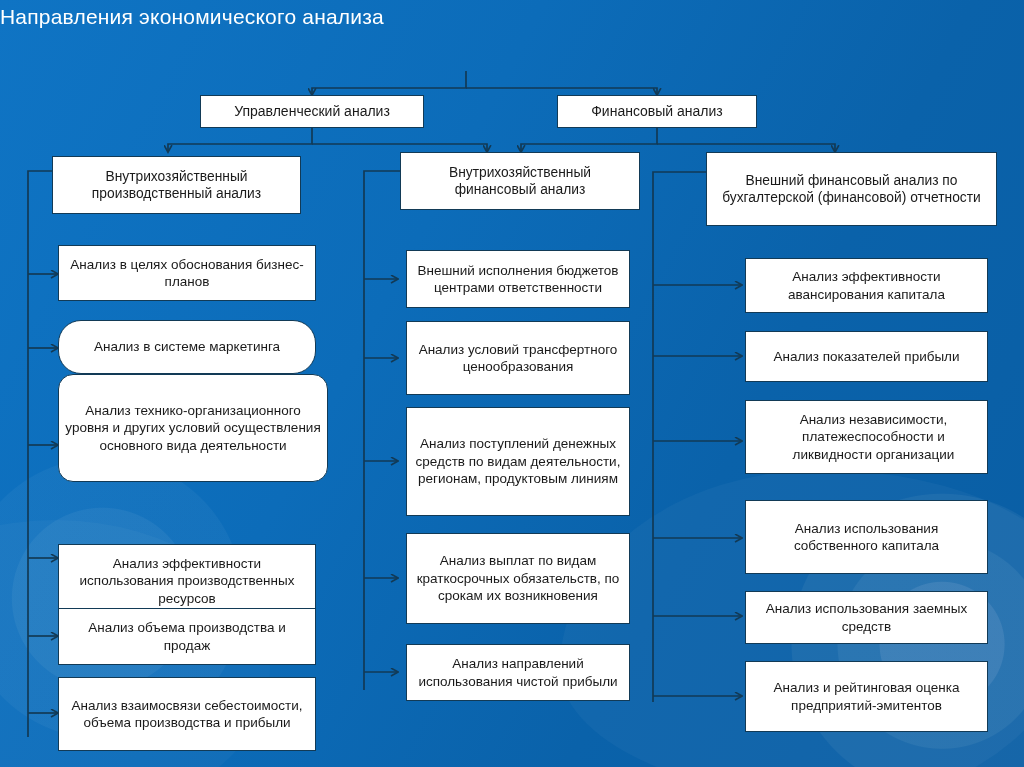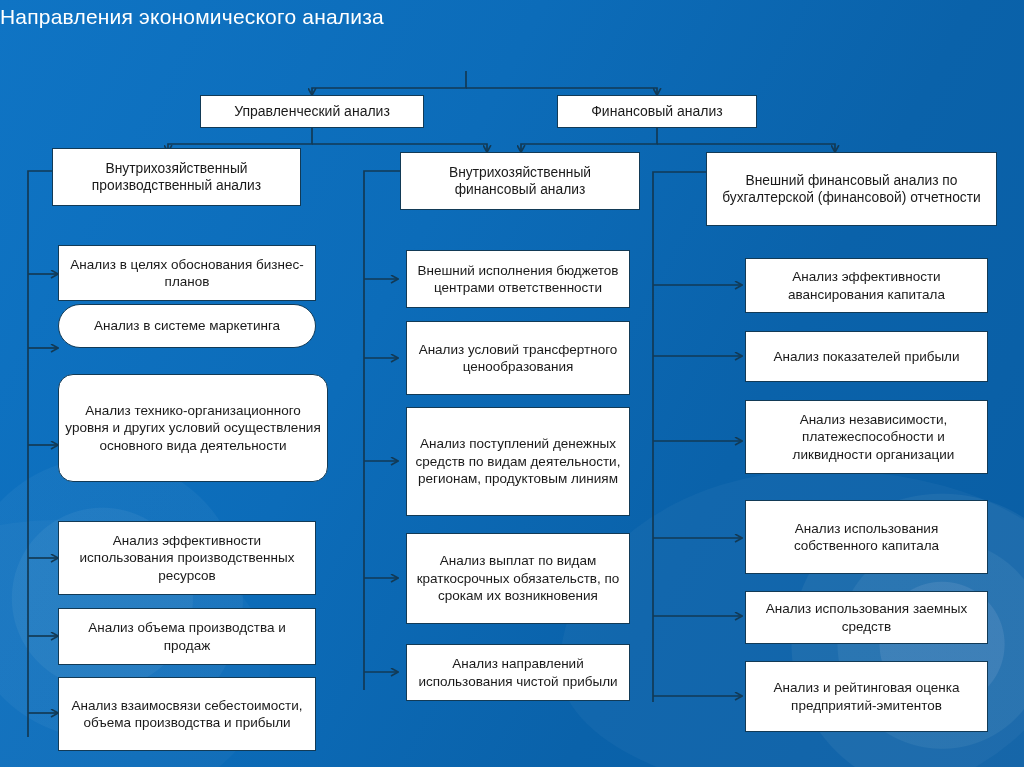--- a/index.html
+++ b/index.html
@@ -140,26 +140,26 @@
     <path d="M653,538 L742,538" marker-end="url(#arrR)"></path>
     <path d="M653,616 L742,616" marker-end="url(#arrR)"></path>
     <path d="M653,696 L742,696" marker-end="url(#arrR)"></path>
   </svg>
 
 
   <div class="node tier2" style="left:200px; top:95px;  width:224px; height:33px;">Управленческий анализ</div>
 
   <div class="node tier2" style="left:557px; top:95px;  width:200px; height:33px;">Финансовый анализ</div>
 
-  <div class="node head" style="left:52px;  top:148px; width:249px; height:58px;">Внутрихозяйственный производственный анализ</div>
+  <div class="node head" style="left:52px;  top:156px; width:249px; height:58px;">Внутрихозяйственный производственный анализ</div>
 
   <div class="node" style="left:58px;  top:245px; width:258px; height:56px;">Анализ в целях обоснования бизнес-планов</div>
-  <div class="node" style="left:58px;  top:304px; width:258px; height:44px;border-radius:23px;">Анализ в системе маркетинга</div>
+  <div class="node" style="left:58px;  top:320px; width:258px; height:54px;border-radius:23px;">Анализ в системе маркетинга</div>
   <div class="node" style="left:58px;  top:374px; width:270px; height:108px;border-radius:15px;">Анализ технико-организационного уровня и других условий осуществления основного вида деятельности</div>
-  <div class="node" style="left:58px;  top:521px; width:258px; height:74px;">Анализ эффективности использования производственных ресурсов</div>
+  <div class="node" style="left:58px;  top:544px; width:258px; height:74px;">Анализ эффективности использования производственных ресурсов</div>
   <div class="node" style="left:58px;  top:608px; width:258px; height:57px;">Анализ объема производства и продаж</div>
   <div class="node" style="left:58px;  top:677px; width:258px; height:74px;">Анализ взаимосвязи себестоимости, объема производства и прибыли</div>
 
   <div class="node head" style="left:400px; top:152px; width:240px; height:58px;">Внутрихозяйственный финансовый анализ</div>
 
   <div class="node" style="left:406px; top:250px; width:224px; height:58px;">Внешний исполнения бюджетов центрами ответственности</div>
   <div class="node" style="left:406px; top:321px; width:224px; height:74px;">Анализ условий трансфертного ценообразования</div>
   <div class="node" style="left:406px; top:407px; width:224px; height:109px;">Анализ поступлений денежных средств по видам деятельности, регионам, продуктовым линиям</div>
   <div class="node" style="left:406px; top:533px; width:224px; height:91px;">Анализ выплат по видам краткосрочных обязательств, по срокам их возникновения</div>
   <div class="node" style="left:406px; top:644px; width:224px; height:57px;">Анализ направлений использования чистой прибыли</div>

